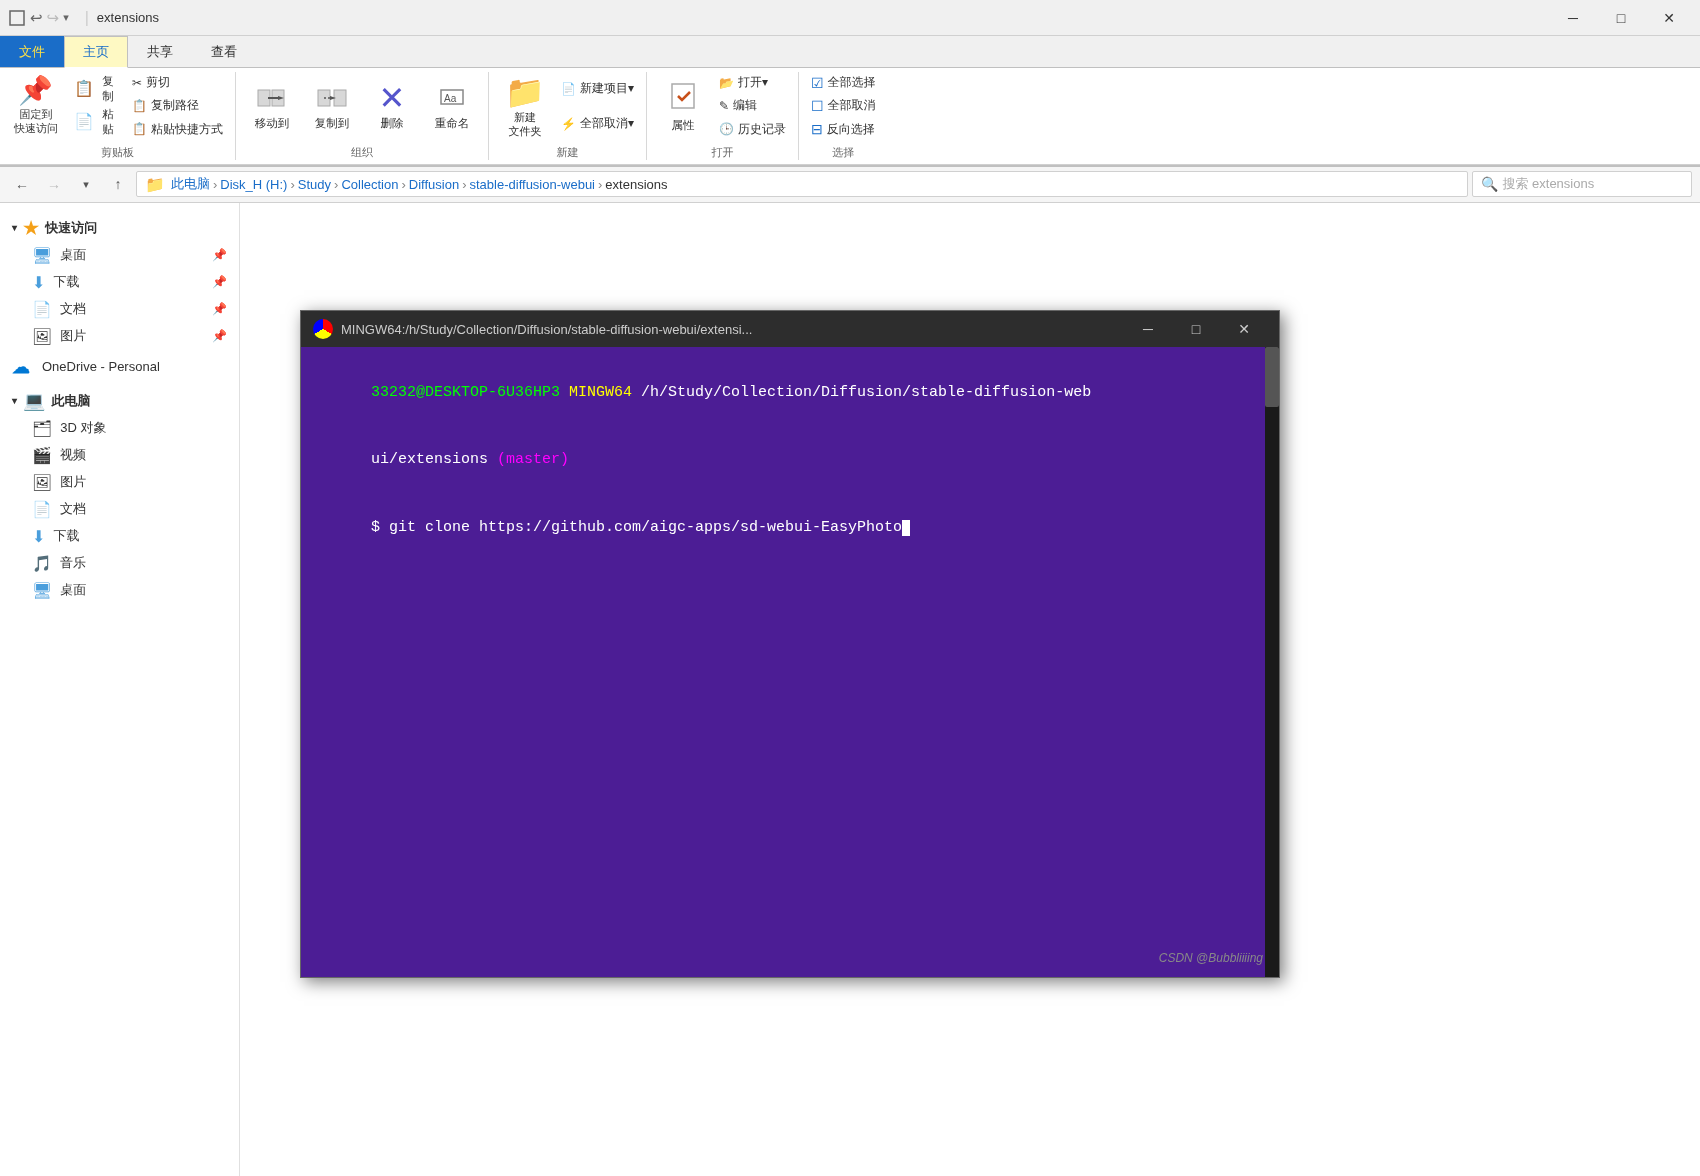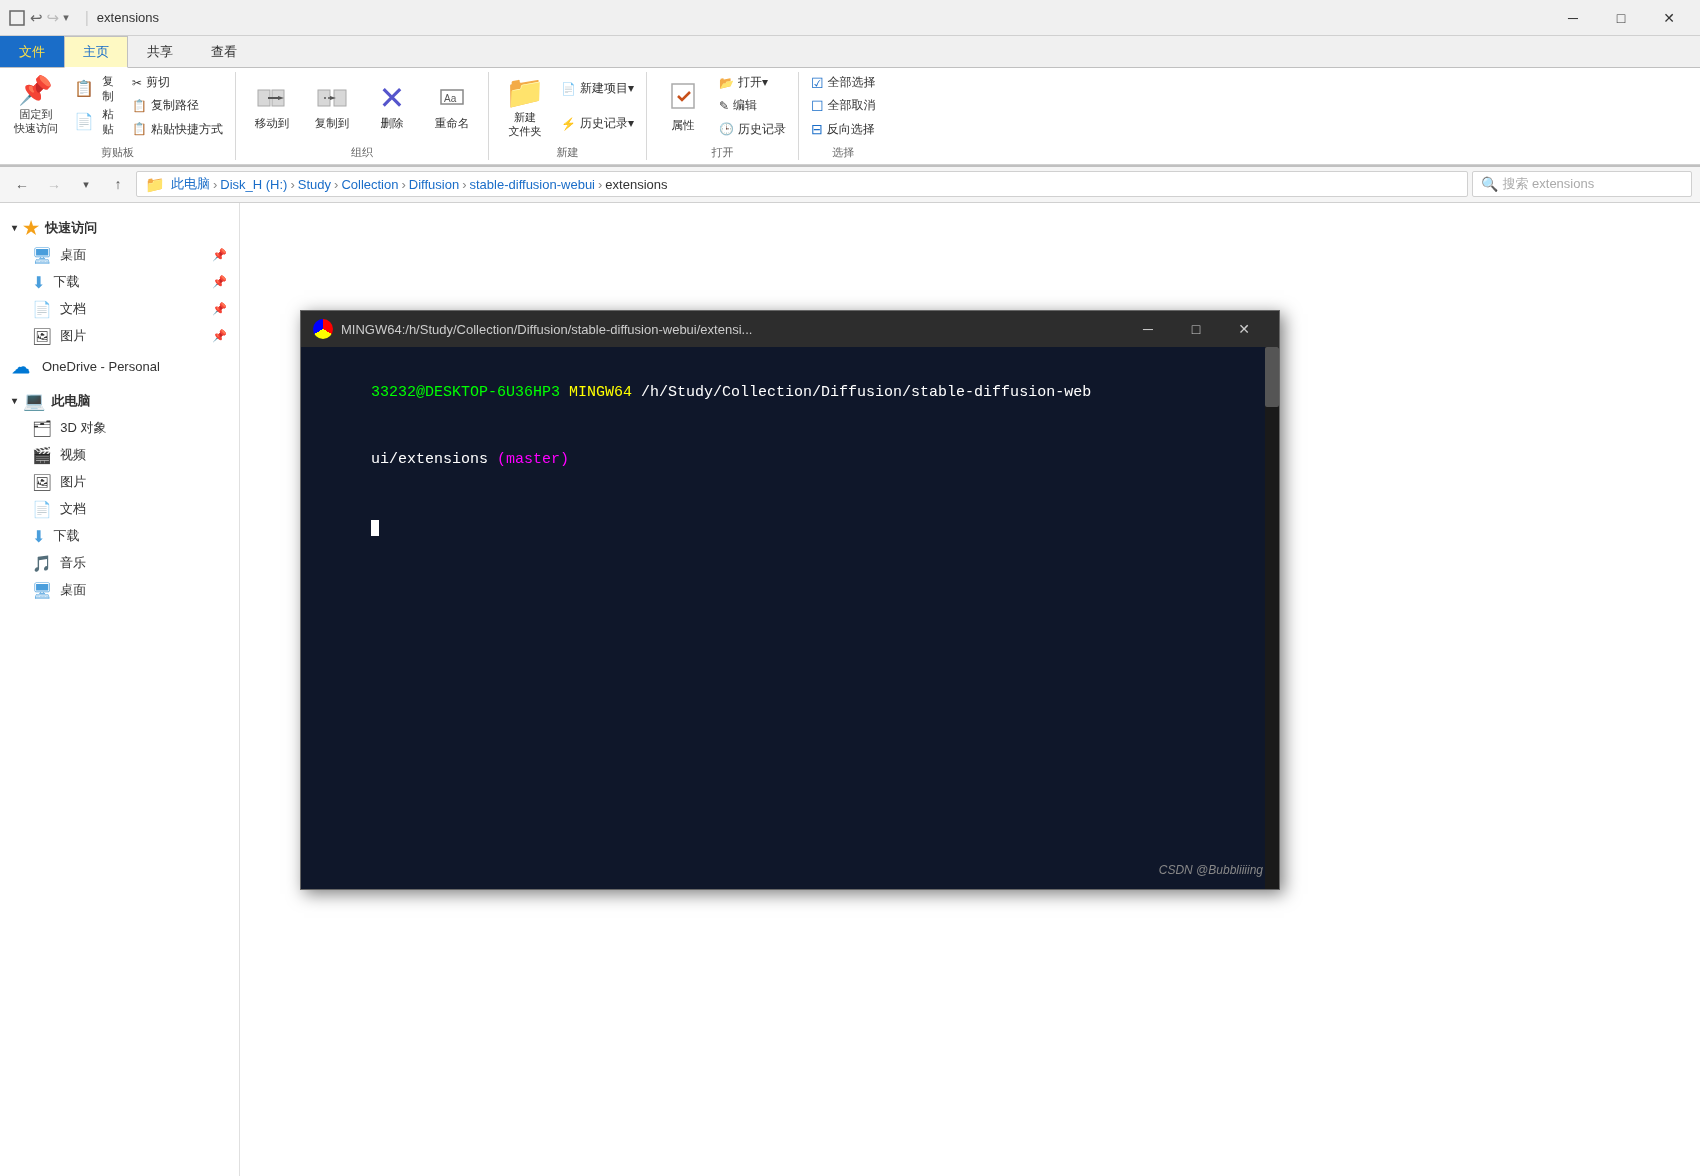--- a/index.html
+++ b/index.html
@@ -187,21 +187,21 @@
     .sidebar-item-icon { font-size: 16px; flex-shrink: 0; }
     .sidebar-item-label { flex: 1; }
     .sidebar-pin { font-size: 12px; color: #888; margin-left: auto; }
 
     
     .terminal-window {
       position: absolute;
       top: 310px;
       left: 300px;
       width: 980px;
-      height: 580px;
+      height: 668px;
       background: #000;
       border: 1px solid #666;
       box-shadow: 4px 4px 16px rgba(0,0,0,0.5);
       display: flex;
       flex-direction: column;
       z-index: 10;
     }
     .terminal-title-bar {
       background: #2d2d2d;
       height: 36px;
@@ -234,21 +234,21 @@
       display: flex;
       align-items: center;
       justify-content: center;
       color: #ccc;
       font-size: 14px;
       cursor: pointer;
       border-radius: 2px;
     }
     .terminal-body {
       flex: 1;
-      background: #0f172a;
+      background: #4c1d95;
       padding: 12px 16px;
       font-family: 'Consolas', 'Courier New', monospace;
       font-size: 15px;
       overflow: hidden;
       position: relative;
     }
     .terminal-line {
       line-height: 1.5;
       white-space: pre-wrap;
       word-break: break-all;
@@ -413,21 +413,21 @@
           <span class="ribbon-icon-large" style="font-size:32px;">📁</span>
           <span style="font-size:11px;text-align:center;line-height:1.3;">新建<br>文件夹</span>
         </div>
         <div class="ribbon-small-group">
           <div class="ribbon-btn-small">
             <span>📄</span>
             <span>新建项目▾</span>
           </div>
           <div class="ribbon-btn-small">
             <span>⚡</span>
-            <span>历史记录▾</span>
+            <span>全部取消▾</span>
           </div>
         </div>
       </div>
       <div class="ribbon-group-label">新建</div>
     </div>
 
     <div class="ribbon-group">
       <div class="ribbon-group-content">
         <div class="ribbon-btn-large">
           <span class="ribbon-icon-large" style="font-size:26px;">
@@ -597,21 +597,21 @@
 
     <div class="terminal-line">
       <span class="term-green">33232@DESKTOP-6U36HP3</span><span class="term-yellow"> MINGW64</span><span class="term-white"> /h/Study/Collection/Diffusion/stable-diffusion-web</span>
     </div>
 
     <div class="terminal-line">
       <span class="term-white">ui/extensions</span><span class="term-magenta"> (master)</span>
     </div>
 
     <div class="terminal-line">
-      <span class="term-cursor"></span>
+      <span class="term-white">$ git clone https://github.com/aigc-apps/sd-webui-EasyPhoto</span><span class="term-cursor"></span>
     </div>
 
     <div class="terminal-scrollbar">
       <div class="terminal-scrollbar-thumb"></div>
     </div>
 
     <div class="terminal-watermark">CSDN @Bubbliiiing</div>
   </div>
 </div>
 

